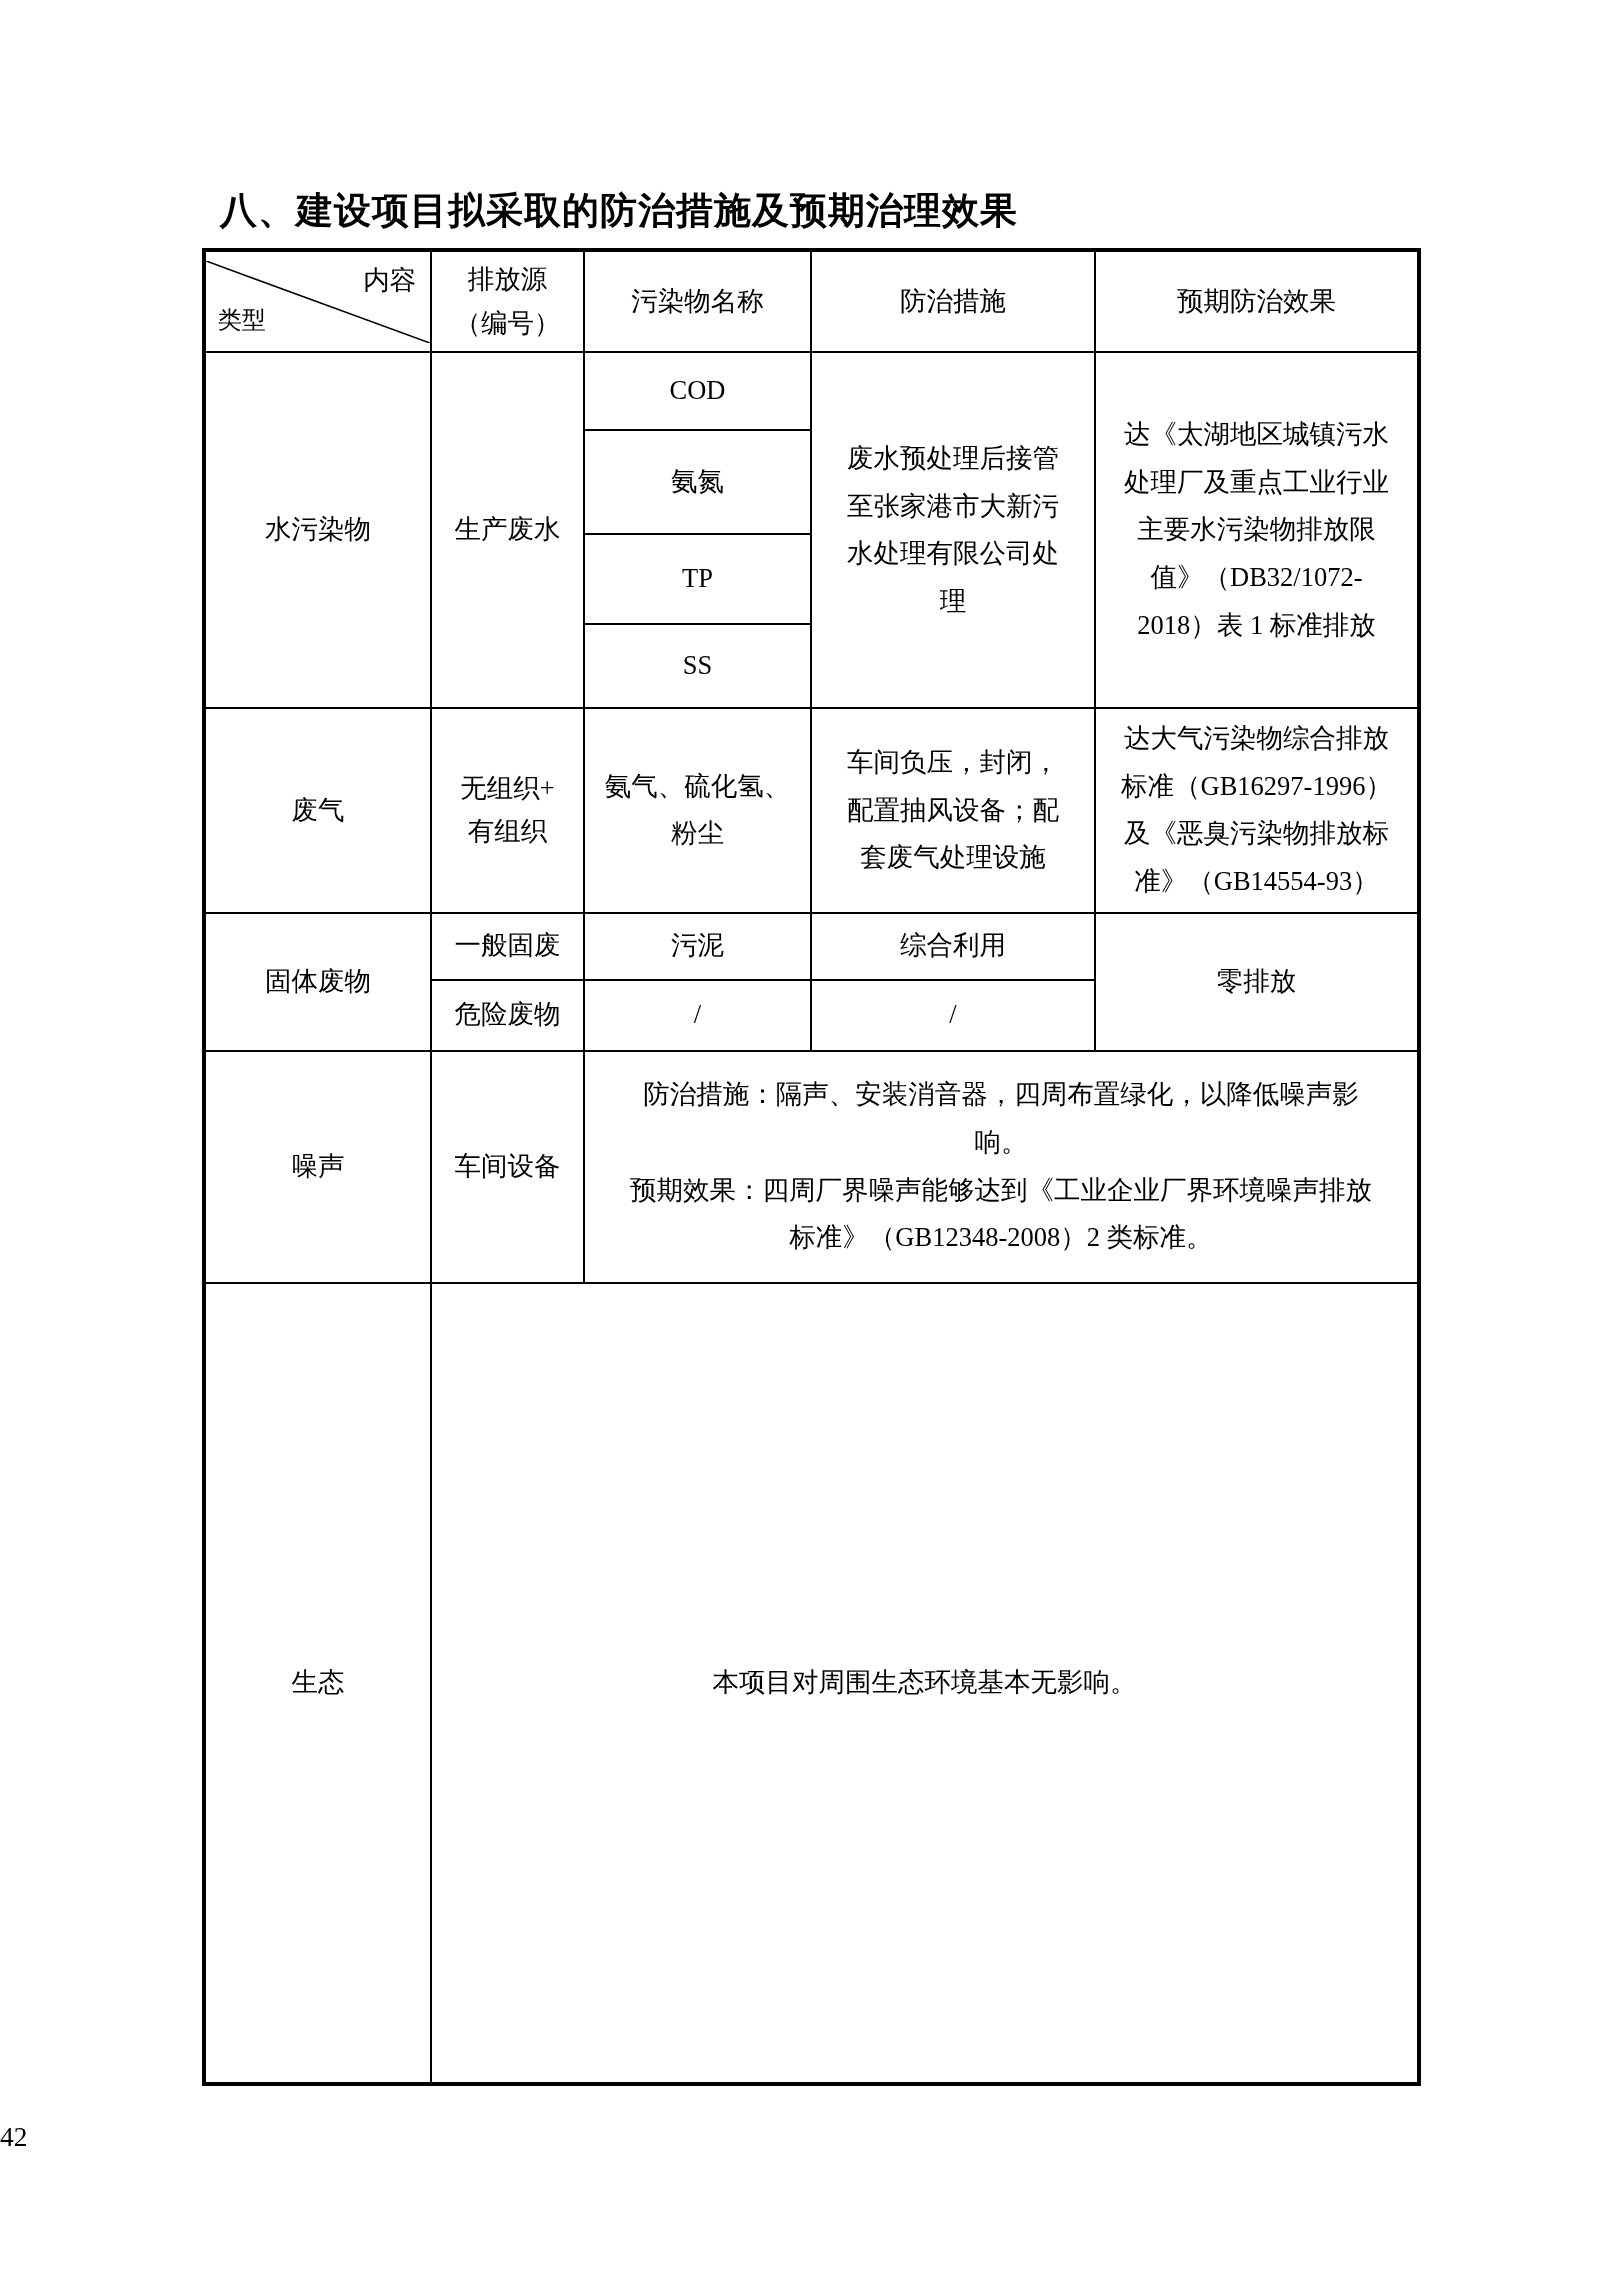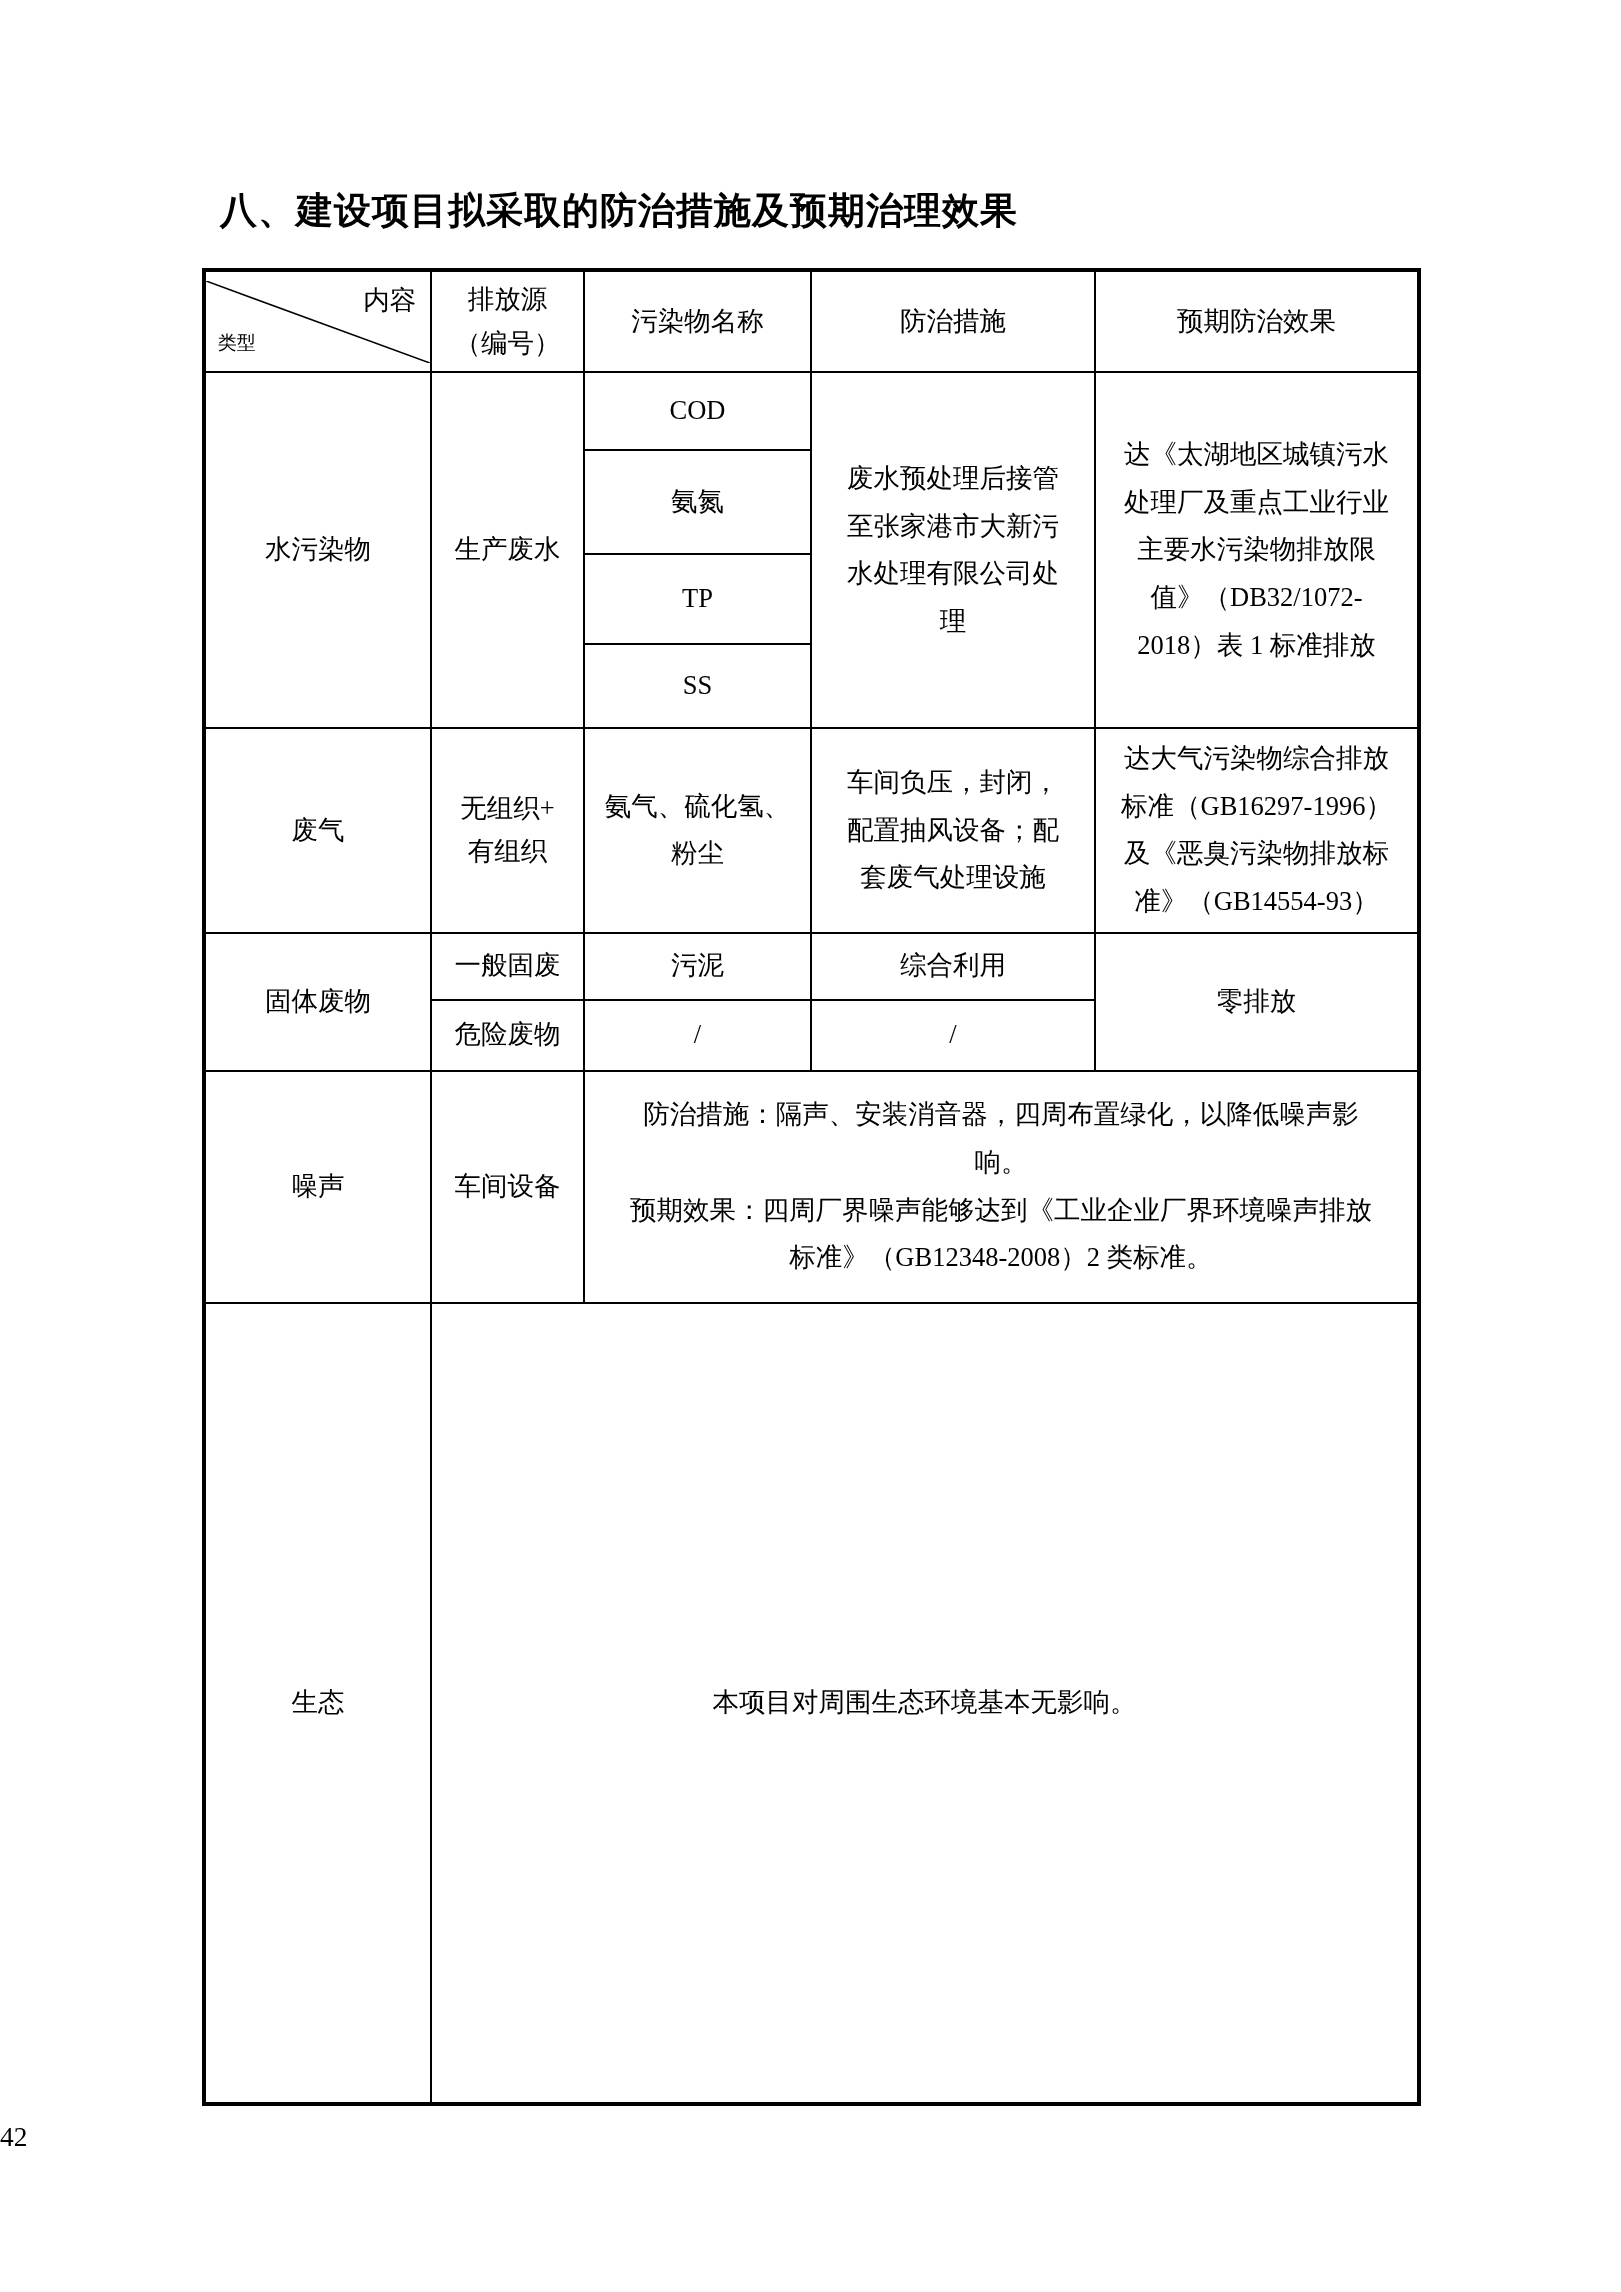--- a/index.html
+++ b/index.html
@@ -19,21 +19,21 @@
     margin: 0;
     font-family: "Liberation Sans", "DejaVu Sans", sans-serif;
     font-weight: bold;
     font-size: 37px;
     letter-spacing: 1px;
     white-space: nowrap;
   }
   table.report {
     position: absolute;
     left: 202px;
-    top: 268px;
+    top: 248px;
     width: 1216px;
     border-collapse: collapse;
     table-layout: fixed;
     border: 4.9px solid #000;
   }
   .report td {
     border: 2px solid #000;
     text-align: center;
     vertical-align: middle;
     font-size: 26.5px;
@@ -48,21 +48,21 @@
   .report td.cell-narrow { padding: 5.9px 13.7px; }
   .diag-cell { padding: 0 !important; }
   .diag-wrap { position: relative; width: 100%; height: 100%; min-height: 82px; }
   .diag-wrap svg { position: absolute; left: 0; top: 0; width: 100%; height: 100%; display: block; }
   .diag-top-right {
     position: absolute; top: 3.9px; right: 13.7px;
     font-size: 26.5px; line-height: 1.2;
   }
   .diag-bottom-left {
     position: absolute; bottom: 7.8px; left: 11.8px;
-    font-size: 19px; line-height: 1.2;
+    font-size: 24px; line-height: 1.2;
   }
   .two-line span { display: block; line-height: 1.65; }
   .noise-para { margin: 0; }
   .page-number {
     position: absolute;
     left: 0; top: 2122px;
     width: 100%;
     text-align: left;
     font-size: 27.4px;
   }

